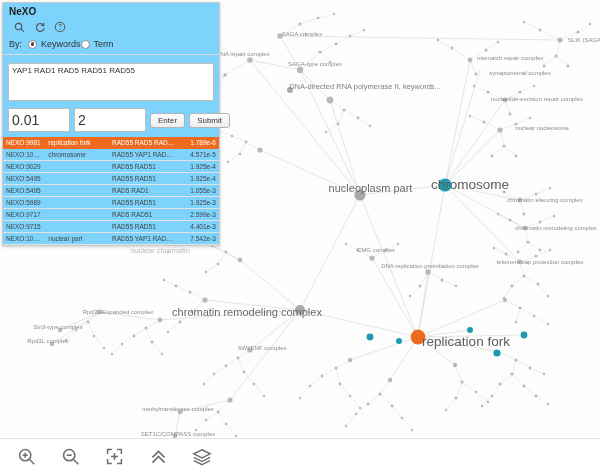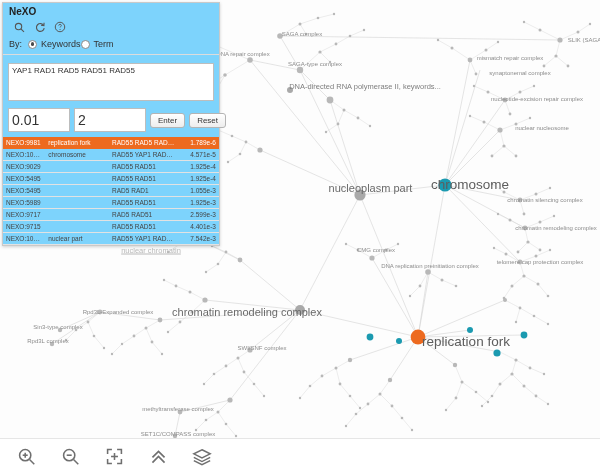--- a/index.html
+++ b/index.html
@@ -541,21 +541,21 @@
       <div class="net-label sz-xs" style="left: 243px; top: 54px;">DNA repair complex</div>
       <div class="net-label sz-xs" style="left: 510px; top: 58px;">mismatch repair complex</div>
       <div class="net-label sz-xs" style="left: 520px; top: 73px;">synaptonemal complex</div>
       <div class="net-label sz-xs" style="left: 537px; top: 99px;">nucleotide-excision repair complex</div>
       <div class="net-label sz-xs" style="left: 542px; top: 128px;">nuclear nucleosome</div>
       <div class="net-label sz-xs" style="left: 545px; top: 200px;">chromatin silencing complex</div>
       <div class="net-label sz-xs" style="left: 556px; top: 228px;">chromatin remodeling complex</div>
       <div class="net-label sz-xs" style="left: 376px; top: 250px;">CMG complex</div>
       <div class="net-label sz-xs" style="left: 430px; top: 266px;">DNA replication preinitiation complex</div>
       <div class="net-label sz-xs" style="left: 540px; top: 262px;">telomere cap protection complex</div>
-      <div class="net-label sz-sm faded" style="left: 151px; top: 250px; text-decoration: underline;">nuclear chromatin</div>
+      <div class="net-label sz-sm faded" style="left: 160px; top: 250px;">nuclear chromatin</div>
       <div class="net-label sz-xs faded" style="left: 148px; top: 204px;">H4/H2A histone acetyltransferase complex</div>
       <div class="net-label sz-xs" style="left: 118px; top: 312px;">Rpd3L-Expanded complex</div>
       <div class="net-label sz-xs" style="left: 58px; top: 327px;">Sin3-type complex</div>
       <div class="net-label sz-xs" style="left: 48px; top: 341px;">Rpd3L complex</div>
       <div class="net-label sz-xs" style="left: 262px; top: 348px;">SWI/SNF complex</div>
       <div class="net-label sz-xs" style="left: 178px; top: 409px;">methyltransferase complex</div>
       <div class="net-label sz-xs" style="left: 178px; top: 434px;">SET1C/COMPASS complex</div>
       <div class="net-label sz-xs faded" style="left: 123px; top: 186px;">Swr1 complex</div>
     </div>
 
@@ -600,21 +600,21 @@
 
 
     <div class="textarea-wrap">
       <textarea class="ta" style="">YAP1 RAD1 RAD5 RAD51 RAD55</textarea>
     </div>
 
     <div class="params-row">
       <input class="num" type="text" value="0.01" style="">
       <input class="num wide" type="text" value="2" style="">
       <button class="btn">Enter</button>
-      <button class="btn">Reset</button>
+      <button class="btn">Submit</button>
     </div>
 
     <table class="tbl">
       <tbody id="results-body">
           <tr class="sel">
             <td class="col-a">NEXO:9981</td>
             <td class="col-b">replication fork</td>
             <td class="col-c">RAD55 RAD5 RAD51 RAD1</td>
             <td class="col-d">1.789e-6</td>
           </tr>

